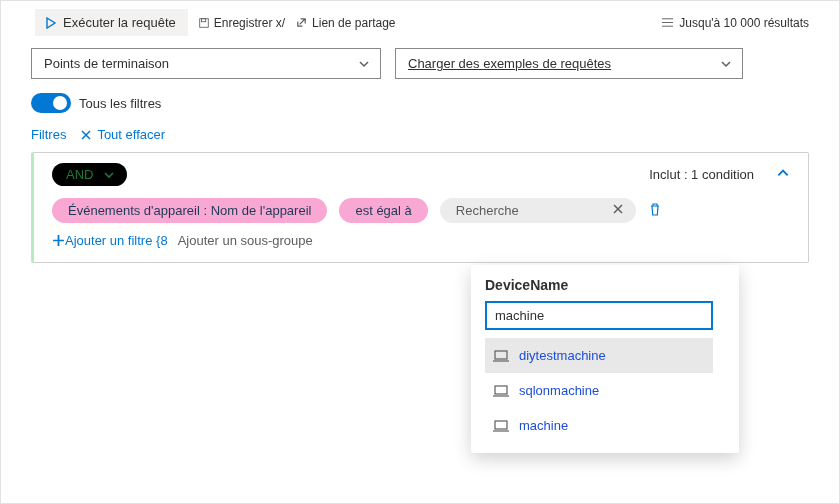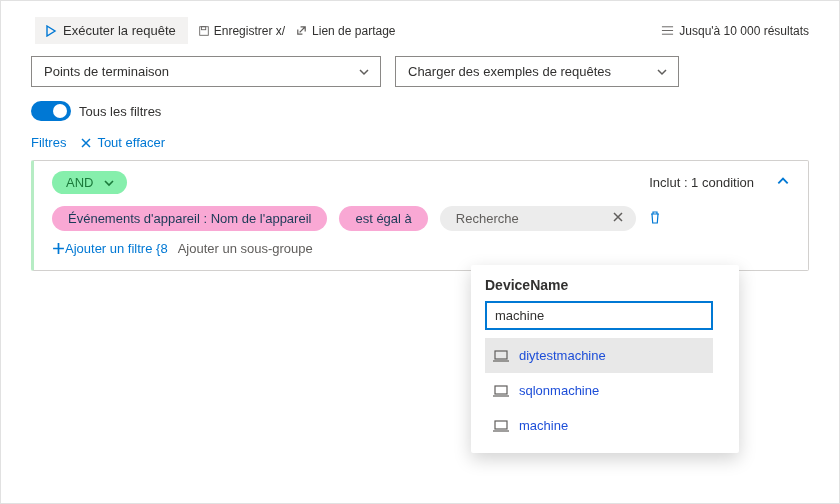--- a/index.html
+++ b/index.html
@@ -11,21 +11,21 @@
     width: 840px;
     height: 504px;
     border: 1px solid #e1e1e1;
     position: relative;
     overflow: hidden;
   }
   
   .toolbar {
     display: flex;
     align-items: center;
-    padding: 16px 30px 6px 34px;
+    padding: 8px 30px 6px 34px;
     gap: 10px;
   }
   .run-btn {
     display: flex;
     align-items: center;
     gap: 6px;
     background: #f3f2f1;
     border: none;
     padding: 6px 12px 6px 10px;
     cursor: pointer;
@@ -61,21 +61,21 @@
     display: flex;
     align-items: center;
     justify-content: space-between;
     border: 1px solid #8a8886;
     padding: 7px 10px 7px 12px;
     cursor: pointer;
     font-size: 13px;
     color: #323130;
   }
   .dropdown.dd1 { width: 350px; }
-  .dropdown.dd2 { width: 284px; }
+  .dropdown.dd2 { width: 348px; text-decoration: underline; }
   .chev { width: 12px; height: 12px; }
   
   .toggle-row {
     display: flex;
     align-items: center;
     gap: 8px;
     padding: 10px 30px 6px 30px;
   }
   .toggle {
     width: 40px;
@@ -123,21 +123,21 @@
   .builder-head {
     display: flex;
     align-items: center;
     justify-content: space-between;
     margin-bottom: 12px;
   }
   .and-pill {
     display: inline-flex;
     align-items: center;
     gap: 10px;
-    background: #86efac;
+    background: #000000;
     border-radius: 14px;
     padding: 4px 12px 4px 14px;
     font-size: 13px;
     color: #1b7a3b;
     cursor: pointer;
   }
   .head-right {
     display: flex;
     align-items: center;
     gap: 22px;

